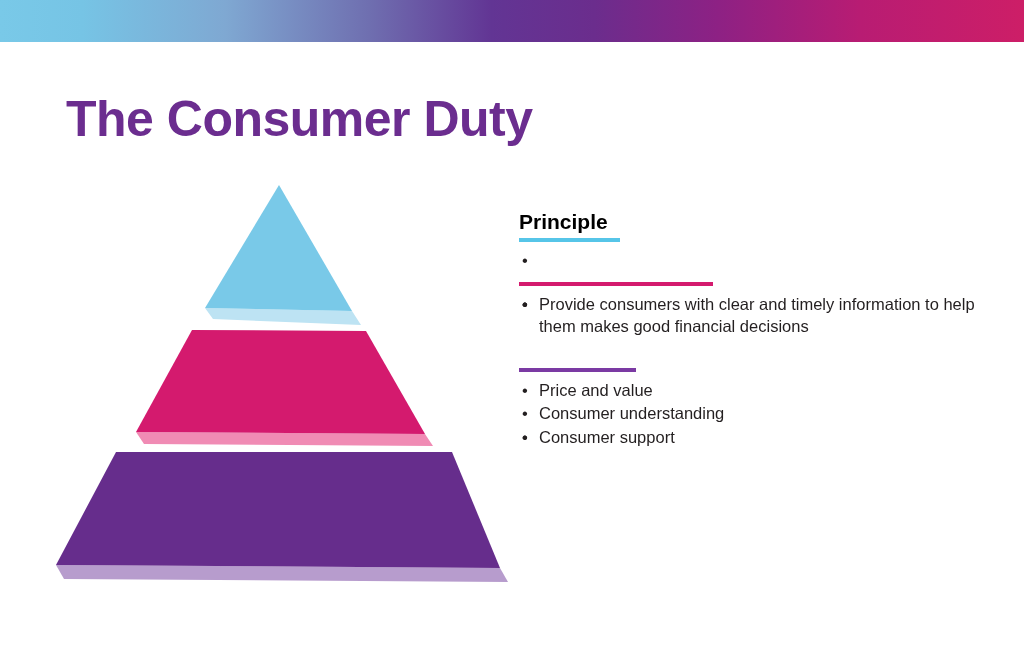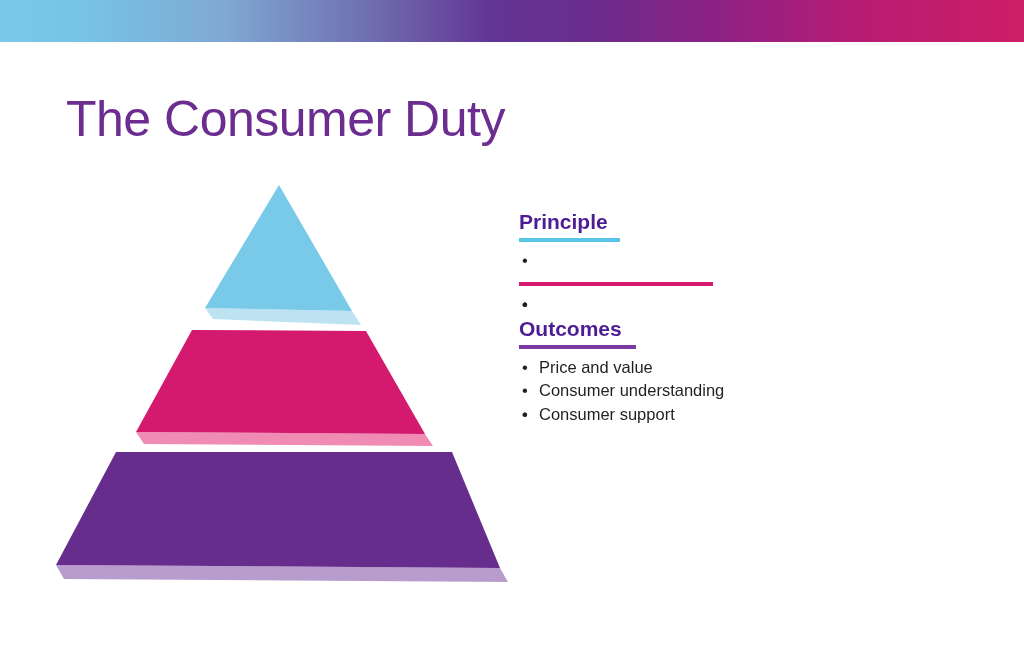--- a/index.html
+++ b/index.html
@@ -41,21 +41,21 @@
         #b81c73 84%,
         #cd1e67 100%);
   }
 
   
   #page-title {
     position: absolute;
     left: 66px;
     top: 92px;
     font-size: 50px;
-    font-weight: normal;
+    font-weight: bold;
     color: #6b2d8f;
     letter-spacing: -0.5px;
     line-height: 1.1;
     white-space: nowrap;
   }
 
   
   #pyramid {
     position: absolute;
     left: 0;
@@ -69,21 +69,21 @@
     position: absolute;
     left: 519px;
     top: 210px;
     width: 480px;
   }
 
   .section { margin-bottom: 0; }
   .section-heading {
     font-size: 21px;
     font-weight: bold;
-    color: #4c1d95;
+    color: #000000;
     line-height: 1.15;
     display: inline-block;
     padding-bottom: 3px;
     white-space: nowrap;
   }
   .section-underline {
     height: 4px;
     margin-top: 1px;
     margin-bottom: 7px;
   }
@@ -155,26 +155,26 @@
       <div class="section-underline" style="width:194px;background:#d41a6e;"></div>
       <ul class="bullets">
         <li>
           <span class="bullet-dot">•</span>
         </li>
         <li>
           <span class="bullet-dot">•</span>
         </li>
         <li style="max-width:448px;">
           <span class="bullet-dot">•</span>
+          <span>Provide consumers with clear and timely information to help them makes good financial decisions</span>
         </li>
       </ul>
     </div>
 
     <div class="section" id="section-outcomes">
-      <div class="section-heading">Outcomes</div>
       <div class="section-underline" style="width:117px;background:#7b3aa3;"></div>
       <ul class="bullets">
         <li>
           <span class="bullet-dot">•</span>
           <span>Price and value</span>
         </li>
         <li>
           <span class="bullet-dot">•</span>
           <span>Consumer understanding</span>
         </li>

